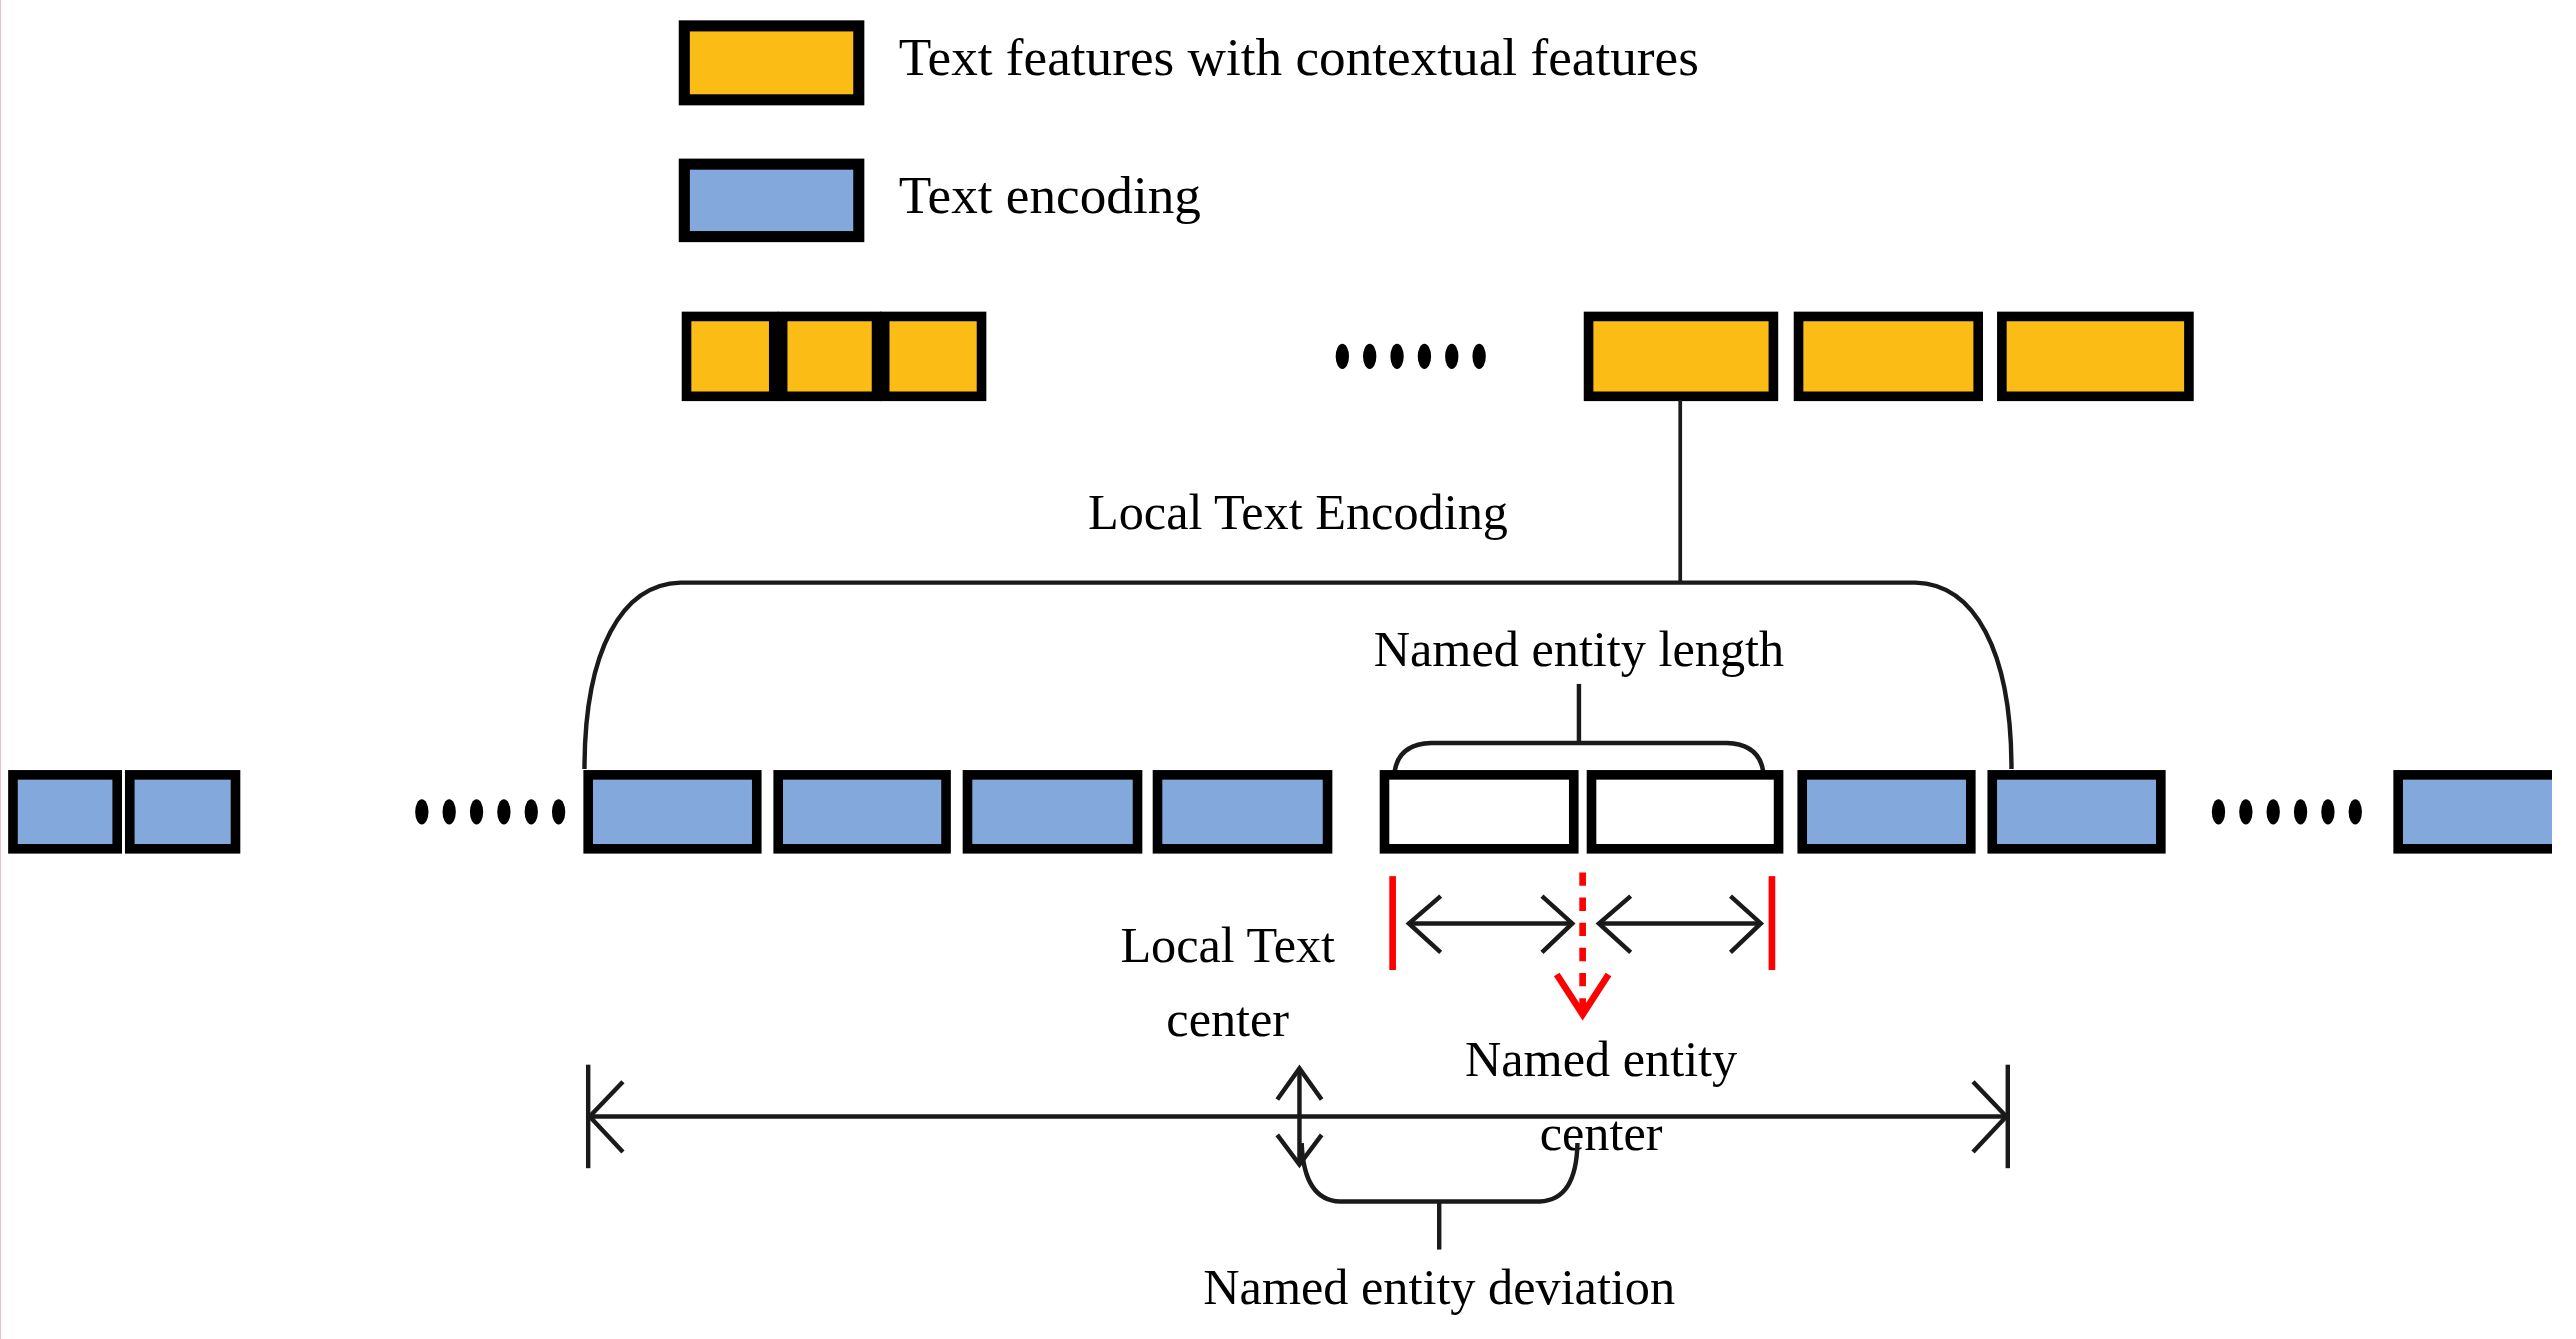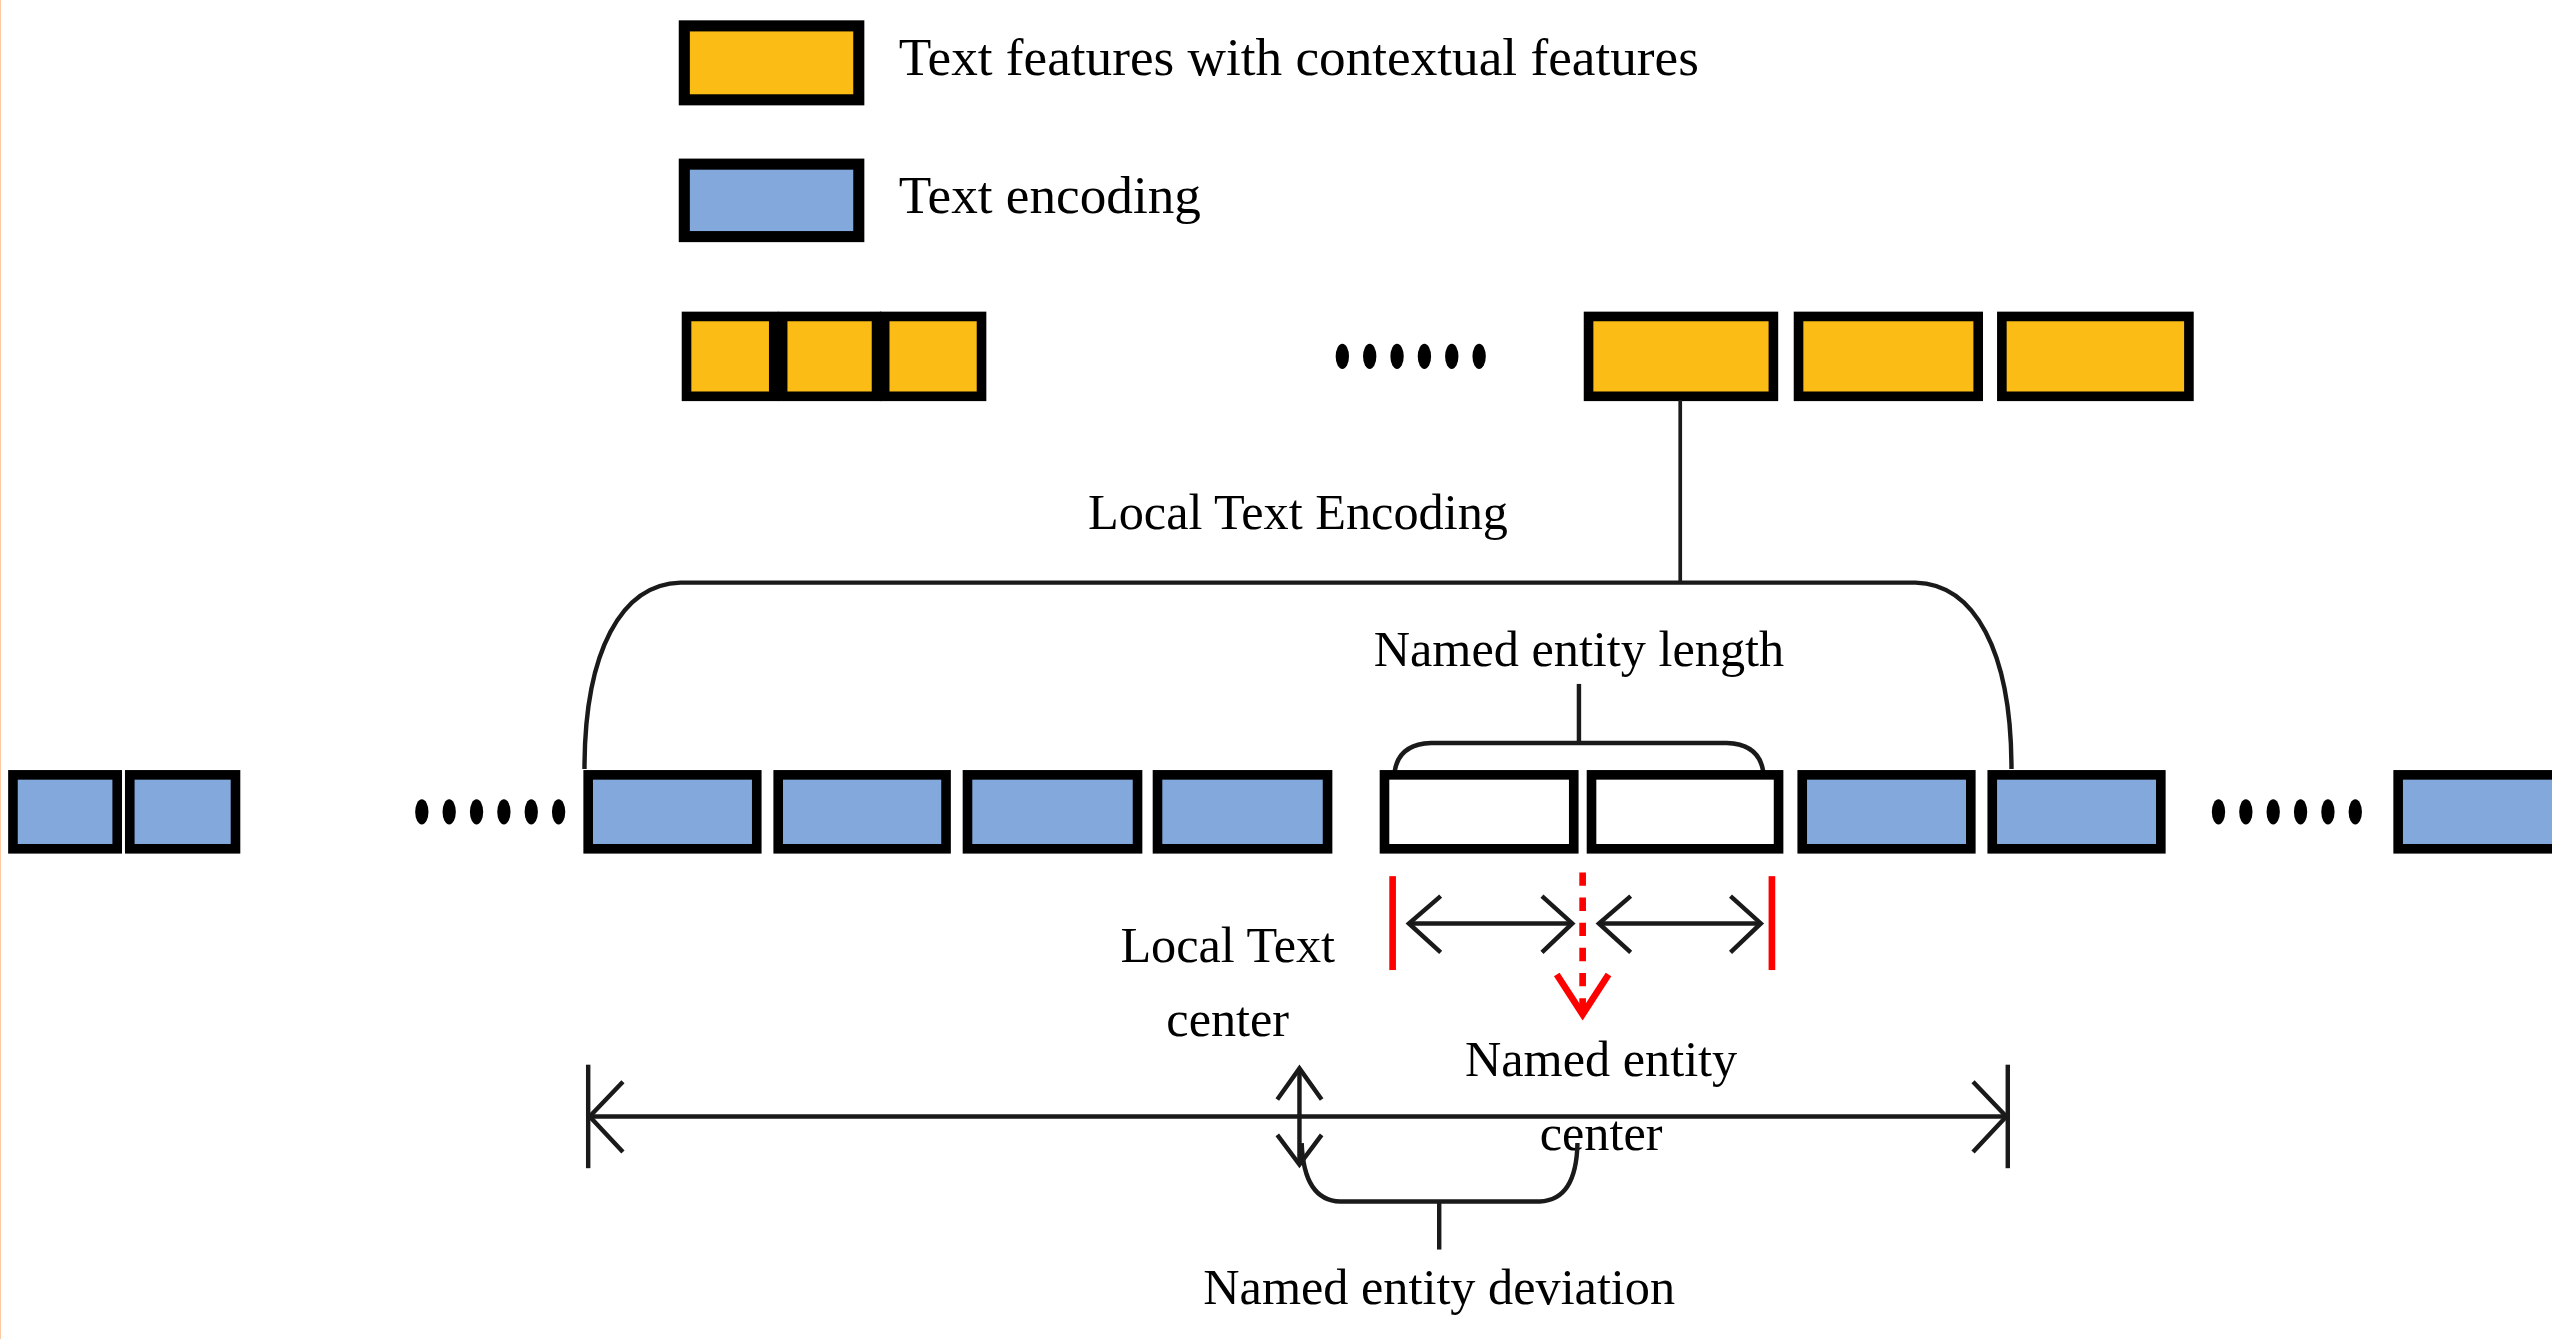--- a/index.html
+++ b/index.html
@@ -7,21 +7,21 @@
     padding: 0;
     background: #ffffff;
   }
   body {
     font-family: "Liberation Serif", "DejaVu Serif", serif;
   }
   #figure-root {
     position: relative;
     width: 2552px;
     height: 1339px;
-    background: #f97316;
+    background: #ec4899;
     overflow: hidden;
   }
   #figure-svg {
     position: absolute;
     top: 0;
     left: 0;
     width: 2576px;
     height: 1339px;
     display: block;
   }

